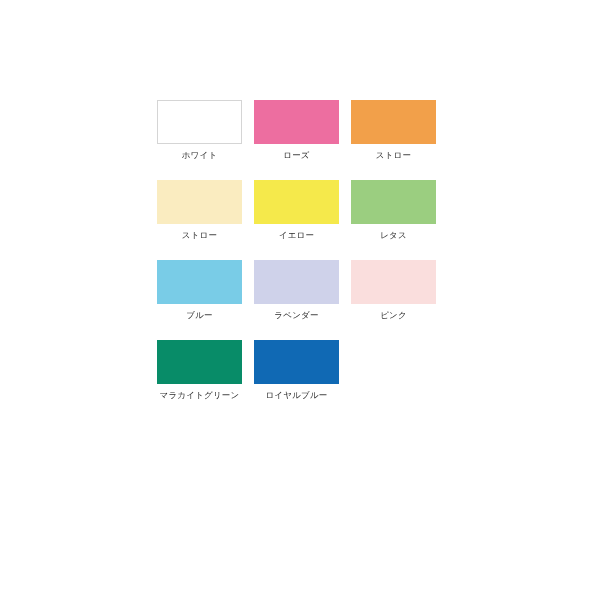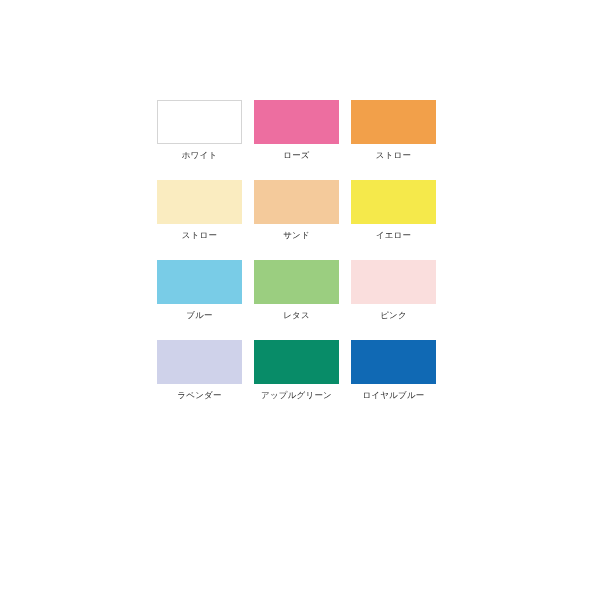--- a/index.html
+++ b/index.html
@@ -77,45 +77,41 @@
       </div>
       <div class="swatch-cell">
         <div class="swatch-chip" style="background-color: rgb(242, 160, 74);"></div>
         <div class="swatch-label">ストロー</div>
       </div>
       <div class="swatch-cell">
         <div class="swatch-chip" style="background-color: rgb(250, 236, 192);"></div>
         <div class="swatch-label">ストロー</div>
       </div>
       <div class="swatch-cell">
-        <div class="swatch-chip" style="background-color: rgb(244, 202, 155);"></div>
-        <div class="swatch-label">サンド</div>
+        <div class="swatch-chip" style="background-color: rgb(245, 233, 75);"></div>
+        <div class="swatch-label">イエロー</div>
       </div>
       <div class="swatch-cell">
-        <div class="swatch-chip" style="background-color: rgb(245, 233, 75);"></div>
-        <div class="swatch-label">イエロー</div>
+        <div class="swatch-chip" style="background-color: rgb(155, 206, 128);"></div>
+        <div class="swatch-label">レタス</div>
       </div>
       <div class="swatch-cell">
         <div class="swatch-chip" style="background-color: rgb(121, 204, 231);"></div>
         <div class="swatch-label">ブルー</div>
       </div>
       <div class="swatch-cell">
-        <div class="swatch-chip" style="background-color: rgb(155, 206, 128);"></div>
-        <div class="swatch-label">レタス</div>
+        <div class="swatch-chip" style="background-color: rgb(207, 210, 234);"></div>
+        <div class="swatch-label">ラベンダー</div>
       </div>
       <div class="swatch-cell">
         <div class="swatch-chip" style="background-color: rgb(250, 222, 221);"></div>
         <div class="swatch-label">ピンク</div>
       </div>
       <div class="swatch-cell">
-        <div class="swatch-chip" style="background-color: rgb(207, 210, 234);"></div>
-        <div class="swatch-label">ラベンダー</div>
-      </div>
-      <div class="swatch-cell">
         <div class="swatch-chip" style="background-color: rgb(8, 140, 104);"></div>
-        <div class="swatch-label">アップルグリーン</div>
+        <div class="swatch-label">マラカイトグリーン</div>
       </div>
       <div class="swatch-cell">
         <div class="swatch-chip" style="background-color: rgb(16, 105, 180);"></div>
         <div class="swatch-label">ロイヤルブルー</div>
       </div>
     </div>
 </div>
 
 </body></html>

